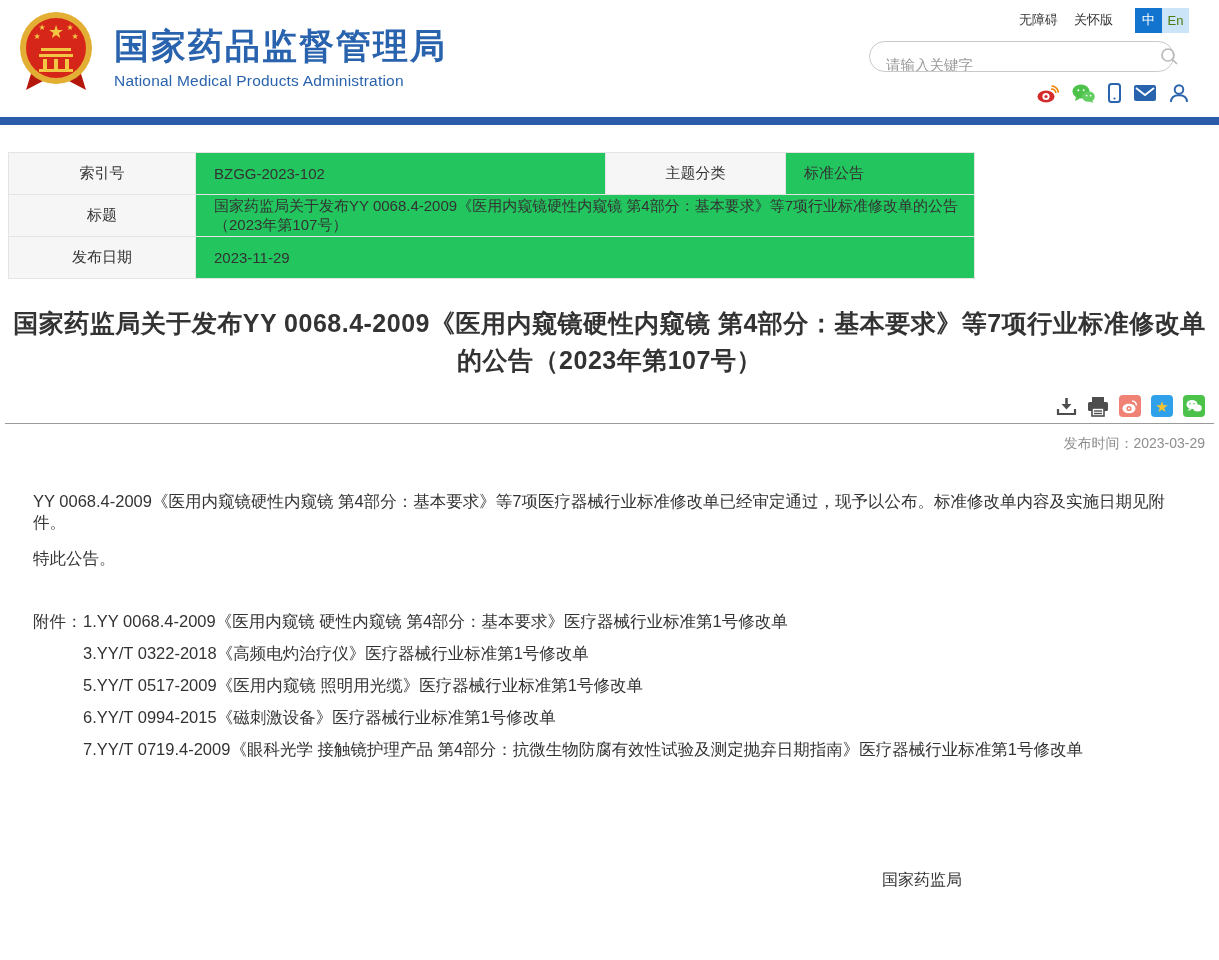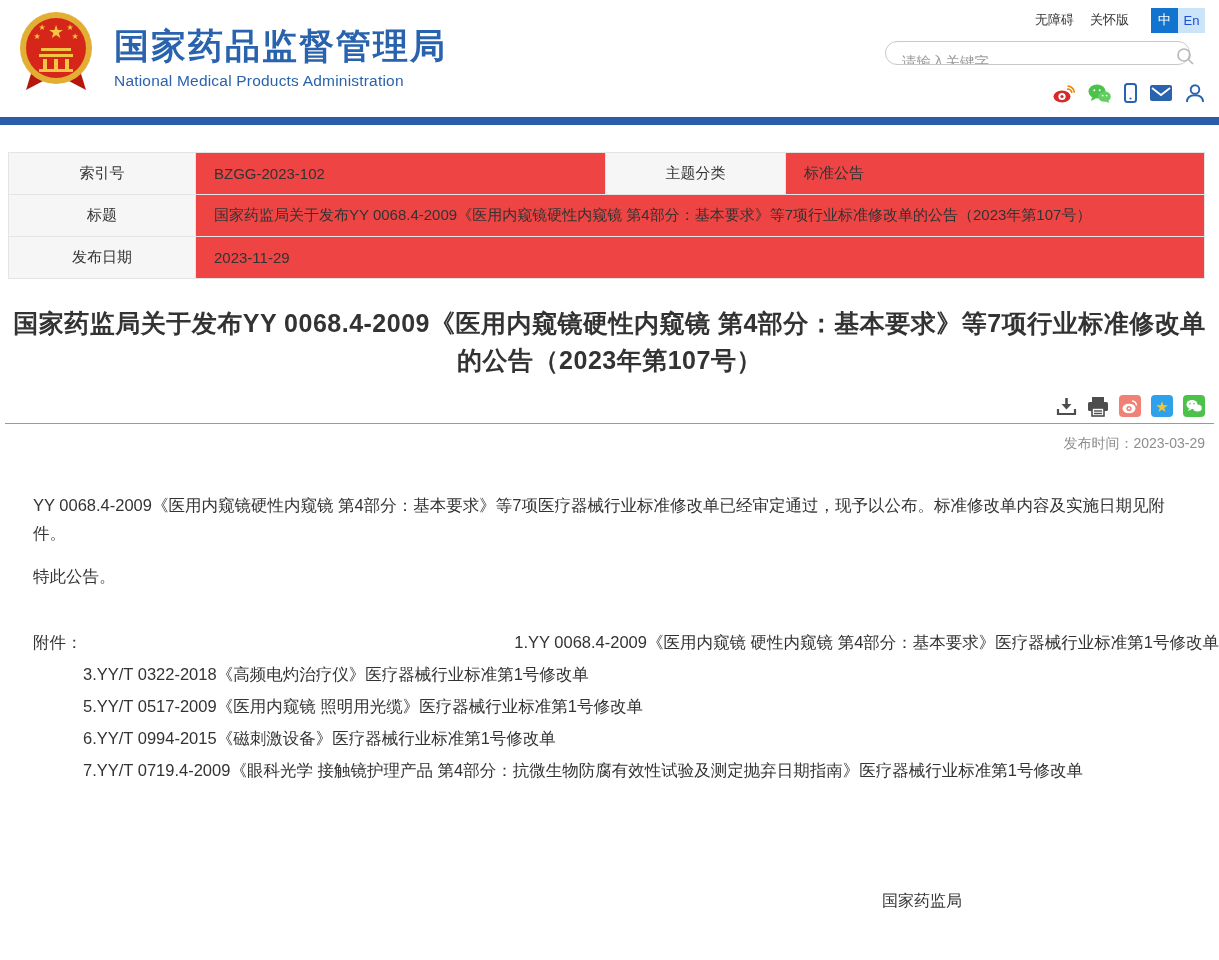--- a/index.html
+++ b/index.html
@@ -10,65 +10,65 @@
     color:#333;
   }
   
   .header { position:relative; height:117px; background:#fff; }
   .logo-row { position:absolute; left:18px; top:8px; display:flex; align-items:flex-start; cursor:pointer; }
   .emblem { width:76px; height:90px; flex:0 0 auto; }
   .site-titles { margin-left:20px; padding-top:18px; }
   .site-title-cn { font-size:35px; font-weight:bold; color:#2a63ad; letter-spacing:2px; line-height:40px; }
   .site-title-en { font-size:15.5px; color:#2a63ad; margin-top:6px; letter-spacing:0.2px; }
 
-  .header-right { position:absolute; right:14px; top:7px; width:320px; }
+  .header-right { position:absolute; right:30px; top:7px; width:320px; }
   .top-links { display:flex; justify-content:flex-end; align-items:center; height:26px; }
   .top-link { font-size:13px; color:#333; margin-right:16px; cursor:pointer; text-decoration:none; }
   .lang-toggle { display:flex; margin-left:6px; }
   .lang-btn { width:27px; height:25px; display:flex; align-items:center; justify-content:center; font-size:13px; cursor:pointer; }
   .lang-zh { background:#1374cf; color:#fff; }
-  .lang-en { background:#cbe4f8; color:#1d4ed8; }
+  .lang-en { background:#cbe4f8; color:#4d7c0f; }
 
   .search-box { position:relative; margin-top:8px; height:31px; }
   .search-input {
-    width:305px; height:24px; border:1px solid #c9c9c9; border-radius:16px;
+    width:305px; height:31px; border:1px solid #c9c9c9; border-radius:16px;
     padding:17px 36px 0 16px; font-size:14.5px; color:#8b5cf6; outline:none; background:#fff;
     font-family:inherit;
   }
   .search-input::placeholder { color:#9a9a9a; }
   .search-icon { position:absolute; right:10px; top:6px; cursor:pointer; }
 
   .social-row { display:flex; justify-content:flex-end; align-items:center; gap:13px; margin-top:11px; }
   .social-row .sicon { cursor:pointer; display:inline-flex; }
 
   .blue-bar { height:8px; background:#2a5caa; }
 
   
-  .meta-table { width:1197px; margin:27px 8px 0 8px; border-collapse:collapse; table-layout:fixed; font-size:15px; }
+  .meta-table { width:967px; margin:27px 8px 0 8px; border-collapse:collapse; table-layout:fixed; font-size:15px; }
   .meta-table td { border:1px solid #e4e4e4; height:42px; vertical-align:middle; }
   .meta-label { background:#f6f6f6; text-align:center; color:#333; }
-  .meta-value { background:#ef4444; padding-left:18px; color:#333; }
+  .meta-value { background:#22c55e; padding-left:18px; color:#333; }
 
   
   .article-title {
     margin:26px 6px 0 6px; text-align:center; font-size:25px; font-weight:bold;
     line-height:37px; color:#333; letter-spacing:0.5px;
   }
   .tools-row { display:flex; justify-content:flex-end; align-items:center; gap:10px; margin:16px 14px 0 0; height:22px; }
   .tool { cursor:pointer; display:inline-flex; }
   .divider { border:none; border-top:1px solid #9a9a9a; margin:6px 5px 0 5px; }
   .publish-time { text-align:right; font-size:14px; color:#8e8e8e; margin:11px 14px 0 0; }
 
-  .article-body { margin:38px 33px 0 33px; font-size:16.5px; line-height:28px; color:#333; }
+  .article-body { margin:38px 33px 0 33px; font-size:16.5px; line-height:21px; color:#333; }
   .article-body p { margin:0 0 15px 0; }
 
   .attachments { margin:36px 0 0 33px; font-size:16.5px; color:#333; }
   .att-row { line-height:32px; }
   .att-row.indent { padding-left:50px; }
-  .att-first { display:flex;justify-content:space-between; }
+  .att-first { display:flex; }
   .att-label { flex:0 0 50px; }
 
   .signature-block { width:200px; margin:100px 197px 0 auto; text-align:center; font-size:16px; line-height:30px; color:#333; }
 </style>
 </head>
 <body>
 
 <div class="header">
   <div class="logo-row">
     <svg class="emblem" viewBox="0 0 76 90">

